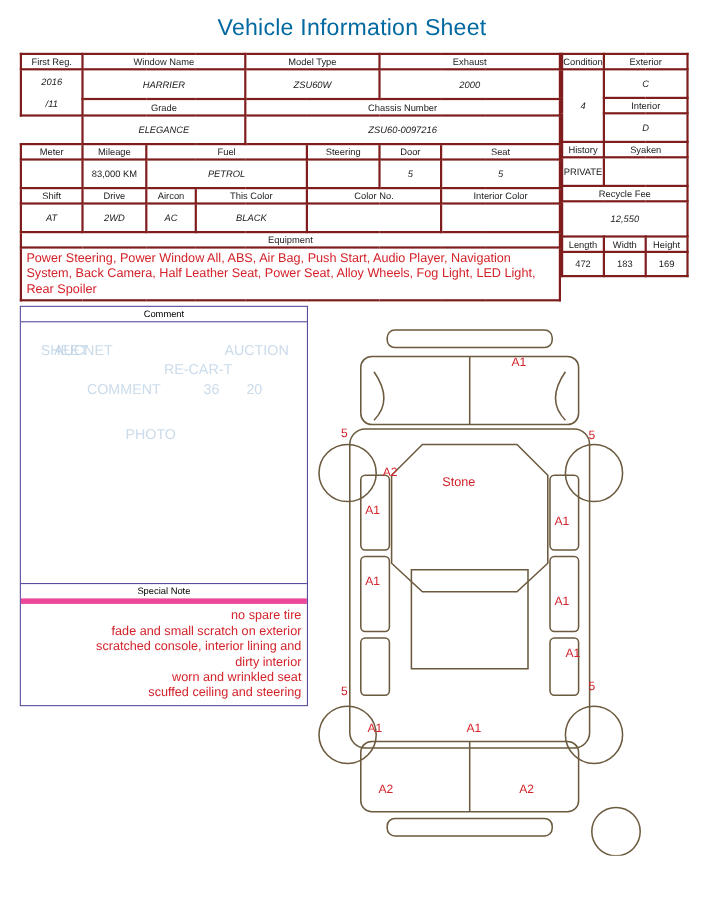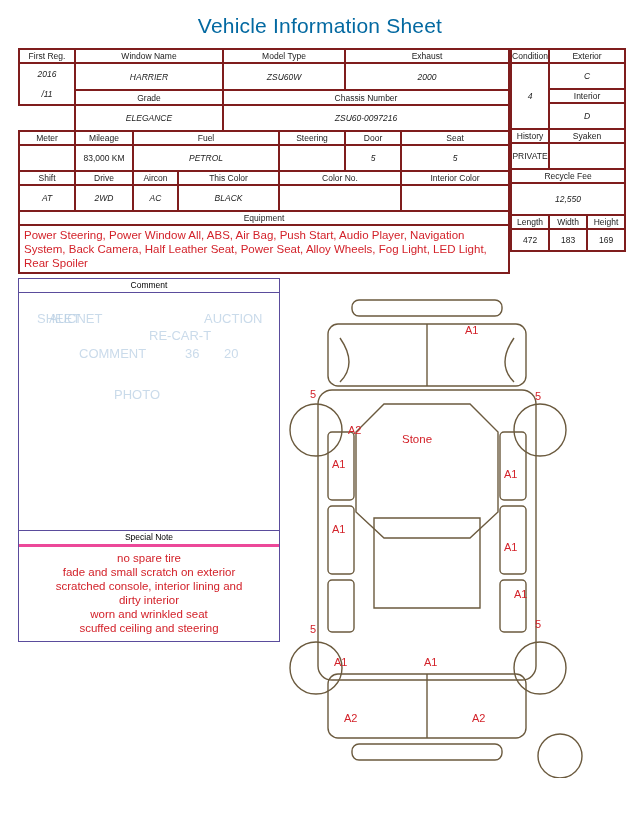--- a/index.html
+++ b/index.html
@@ -110,30 +110,30 @@
     position: absolute;
     color: #b9cfe4;
     font-size: 13px;
     opacity: .75;
     white-space: nowrap;
   }
   .sn-head {
     text-align: center;
     font-size: 8.5px;
     border-top: 1px solid #5a4c9c;
-    border-bottom: 3px solid #ec4899;
+    border-bottom: 5px solid #ec4899;
     height: 13px;
     line-height: 13px;
   }
   .sn-body {
     padding: 4px 5px;
     color: #d3222a;
     font-size: 11.5px;
     line-height: 14px;
-    text-align: center;
+    text-align: right;
   }
   .diagram {
     width: 338px;
     height: 500px;
     position: relative;
   }
   .diagram svg { display: block; }
   .footer {
     position: absolute;
     left: 18px;

